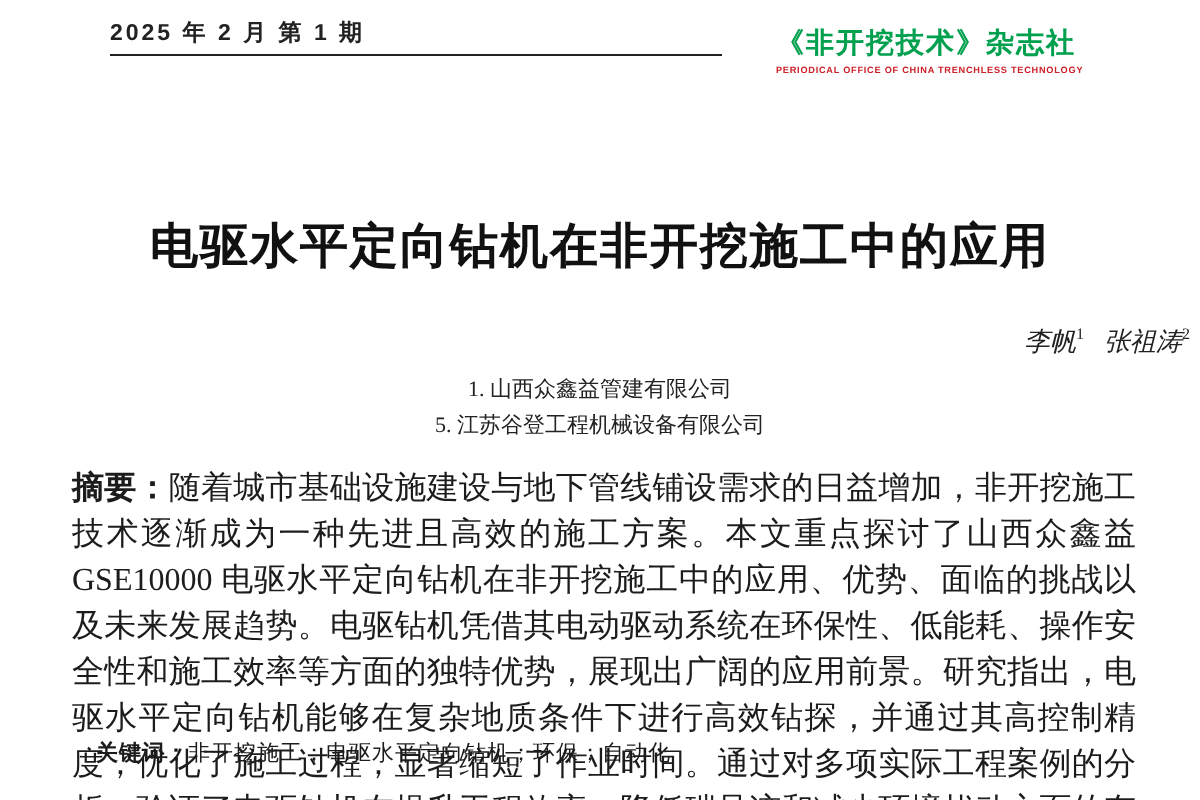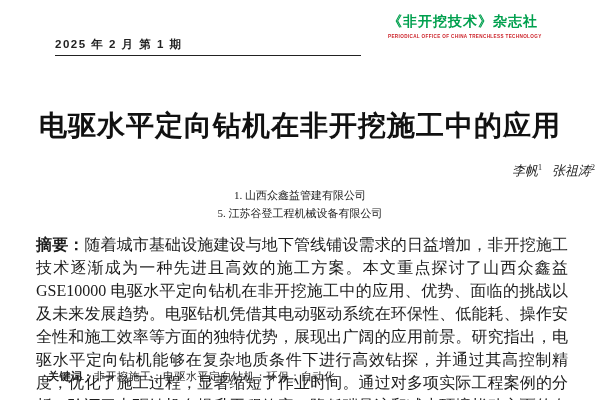--- a/index.html
+++ b/index.html
@@ -1,21 +1,21 @@
 <!DOCTYPE html>
 <html style="--brand-green: #00a04e; --brand-red: #cc2128;"><head>
 <meta charset="utf-8">
 <style>
   html,body{margin:0;padding:0;background:#fff;}
   .page{
     position:relative;width:600px;height:400px;background:#ffffff;overflow:hidden;
     font-family:"Liberation Serif",serif;color:#1c1c1c;
   }
   
-  .header-left{position:absolute;left:55px;top:9px;width:306px;margin-top:28px;}
+  .header-left{position:absolute;left:55px;top:9px;width:306px;}
   .issue-cn{
     font-size:11.5px;font-weight:bold;letter-spacing:1.5px;
     padding-bottom:3px;border-bottom:1.6px solid #222;
     font-family:"Liberation Sans",sans-serif;color:#222;
   }
   .issue-en{font-size:11.5px;padding-top:3px;letter-spacing:0.5px;color:#333;}
   .header-right{position:absolute;left:381px;top:11px;display:flex;align-items:flex-start;}
   .logo{position:relative;width:74px;height:32px;flex:0 0 auto;}
   .logo-tri{
     position:absolute;left:1px;top:2px;width:0;height:0;
@@ -36,21 +36,21 @@
     letter-spacing:1px;white-space:nowrap;
   }
   .journal-sub{
     color:var(--brand-red,#cc2128);font-size:5px;letter-spacing:0.4px;
     margin-top:2px;white-space:nowrap;font-family:"Liberation Sans",sans-serif;
     transform:scale(0.92);transform-origin:left top;font-weight:bold;
   }
   
   .title{
     position:absolute;top:107px;left:0;width:100%;text-align:center;
-    font-size:28px;font-weight:bold;letter-spacing:1px;color:#111;
+    font-size:24px;font-weight:bold;letter-spacing:1px;color:#111;
   }
   .authors{
     position:absolute;top:162px;left:0;width:100%;text-align:right;
     font-size:13px;font-style:italic;color:#222;
   }
   .authors .author{margin:0 5px;}
   .authors sup{font-size:8px;font-style:normal;}
   .affiliations{
     position:absolute;top:187px;left:0;width:100%;text-align:center;
     font-size:11px;line-height:17.5px;color:#222;

